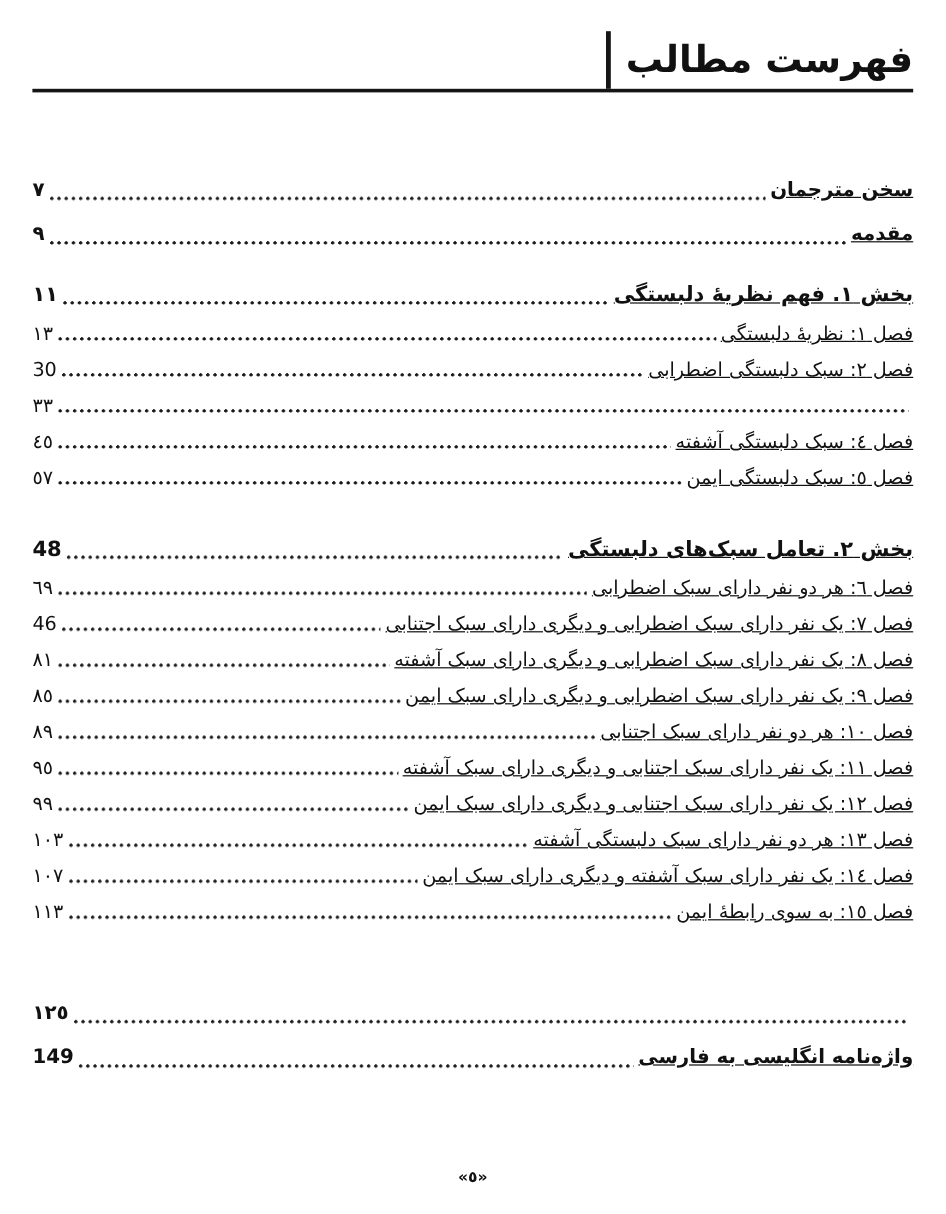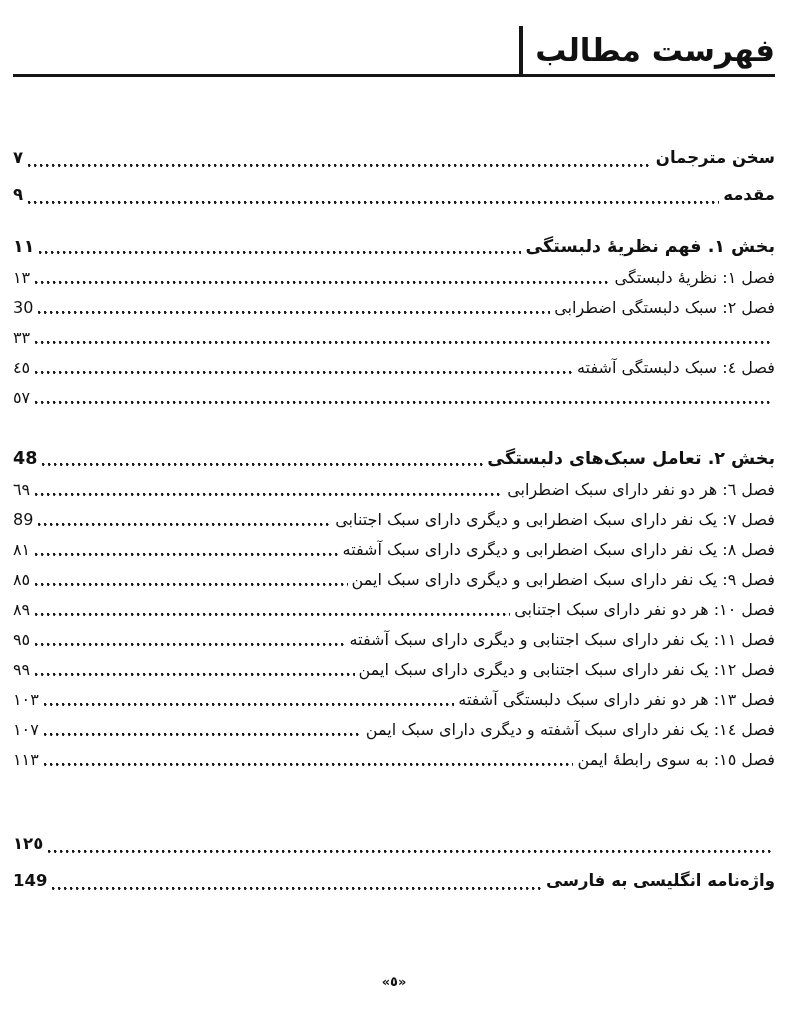--- a/index.html
+++ b/index.html
@@ -6,21 +6,21 @@
   body {
     width: 788px; height: 1012px;
     background: #ffffff;
     color: #111111;
     font-family: "DejaVu Sans", sans-serif;
     position: relative;
     overflow: hidden;
   }
   .page {
     position: absolute; inset: 0;
-    padding: 0 13px;
+    padding: 0 27px;
     box-sizing: border-box;
   }
   
   header { margin-top: 26px; text-align: right; direction: rtl; }
   .title-wrap {
     display: inline-block;
     border-left: 4px solid #151515;  
     padding-left: 12px;
   }
   h1 {
@@ -33,21 +33,21 @@
   .rule { height: 3px; background: #151515; margin-top: 0; }
   
   main { margin-top: 62px; }
   .row {
     display: flex;
     direction: rtl;
     align-items: baseline;
     font-size: 16px;
     line-height: 30px;
   }
-  .row .t { white-space: nowrap; }
+  .row .t { white-space: nowrap; text-decoration: underline; }
   .row .p { white-space: nowrap; }
   .row .leader {
     flex: 1;
     height: 5px;
     align-self: flex-end;
     margin: 0 4px 8px 4px;
     background-image: radial-gradient(circle at 2.2px 2.4px, #1a1a1a 1.15px, transparent 1.6px);
     background-size: 6px 5px;
     background-repeat: repeat-x;
     background-position: 0 bottom;
@@ -107,37 +107,38 @@
       <div class="row chapter">
         <span class="leader"></span>
         <span class="p">٣٣</span>
       </div>
       <div class="row chapter">
         <span class="t">فصل ٤: سبک دلبستگی آشفته</span>
         <span class="leader"></span>
         <span class="p">٤٥</span>
       </div>
       <div class="row chapter">
+        <span class="t">فصل ٥: سبک دلبستگی ایمن</span>
         <span class="leader"></span>
         <span class="p">٥٧</span>
       </div>
       <div class="row section">
         <span class="t">بخش ٢. تعامل سبک‌های دلبستگی</span>
         <span class="leader"></span>
         <span class="p">48</span>
       </div>
       <div class="row chapter">
         <span class="t">فصل ٦: هر دو نفر دارای سبک اضطرابی</span>
         <span class="leader"></span>
         <span class="p">٦٩</span>
       </div>
       <div class="row chapter">
         <span class="t">فصل ٧: یک نفر دارای سبک اضطرابی و دیگری دارای سبک اجتنابی</span>
         <span class="leader"></span>
-        <span class="p">89</span>
+        <span class="p">46</span>
       </div>
       <div class="row chapter">
         <span class="t">فصل ٨: یک نفر دارای سبک اضطرابی و دیگری دارای سبک آشفته</span>
         <span class="leader"></span>
         <span class="p">٨١</span>
       </div>
       <div class="row chapter">
         <span class="t">فصل ٩: یک نفر دارای سبک اضطرابی و دیگری دارای سبک ایمن</span>
         <span class="leader"></span>
         <span class="p">٨٥</span>

